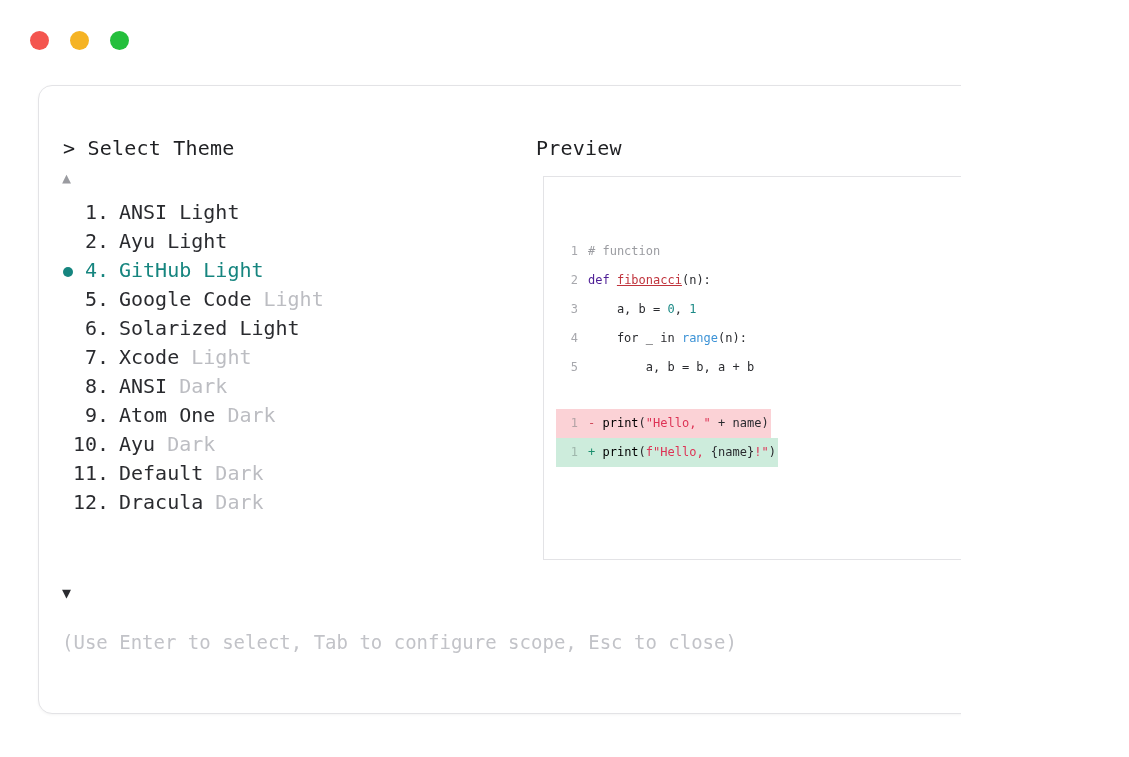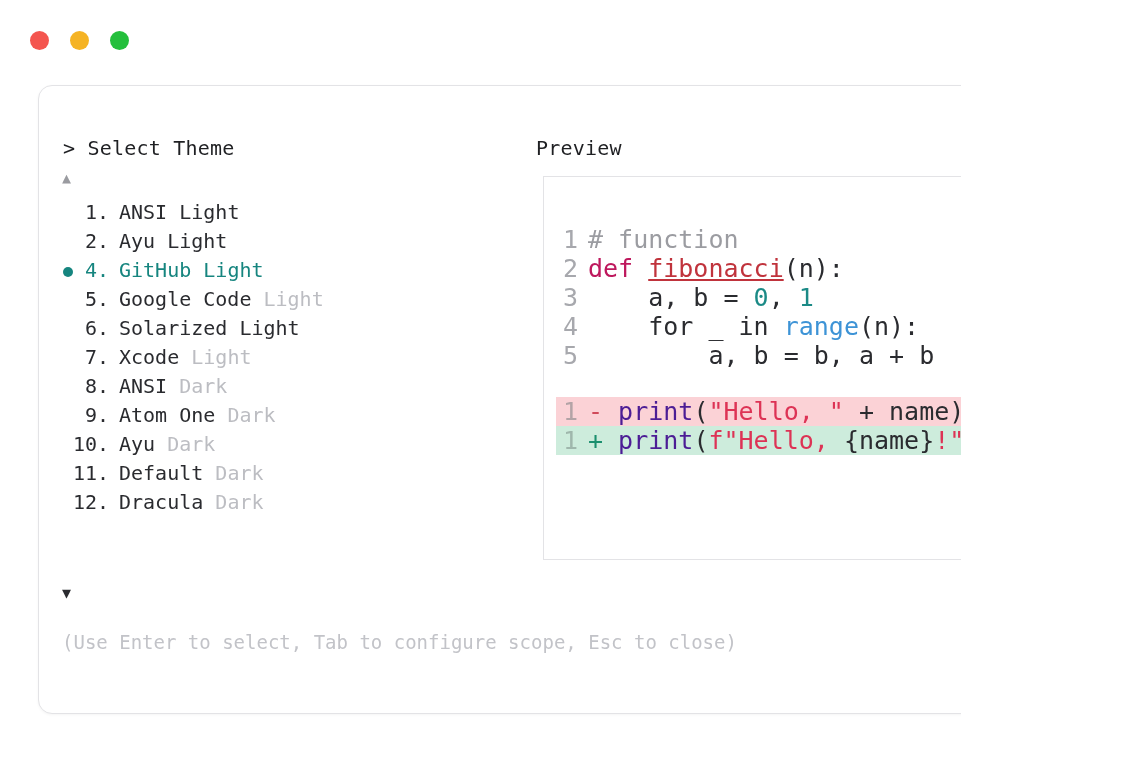--- a/index.html
+++ b/index.html
@@ -100,23 +100,23 @@
   
   .preview-box {
     position: absolute;
     left: 504px; top: 90px;
     width: 521px; height: 384px;
     border: 1.5px solid #e3e3e6;
     background: #ffffff;
   }
   .code {
     position: absolute;
-    left: 12px; top: 48px;
+    left: 12px; top: 60px;
     right: 2px;
-    font-size: 25px;
+    font-size: 12px;
   }
   .code-line {
     height: 29px;
     line-height: 29px;
     white-space: pre;
     color: #2a2b2f;
   }
   .gutter {
     display: inline-block;
     width: 22px;
@@ -137,27 +137,27 @@
   }
   .diff-line.removed { background: #fbd2d6; }
   .diff-line.added   { background: #cdecdc; }
   .diff-line .gutter { color: #b3a3a6; }
   .diff-line.added .gutter { color: #9fb7ac; }
   .sign-minus { color: #d04a5a; }
   .sign-plus  { color: #1b8f6e; }
 
   
   .tok-comment { color: #9b9ca1; }
-  .tok-keyword { color: #be185d; }
+  .tok-keyword { color: #4c1d95; }
   .tok-func    { color: #c0333c; text-decoration: underline; }
   .tok-builtin { color: #3d93d6; }
   .tok-num     { color: #1b8a86; }
   .tok-string  { color: #dd3355; }
   .tok-plain   { color: #2a2b2f; }
-  .tok-call    { color: #4c1d95; text-align: right; }
+  .tok-call    { color: #000000; text-align: right; }
 
   
   .hint {
     position: absolute;
     left: 23px; top: 545px;
     font-size: 19px;
     color: #c2c3c8;
     white-space: pre;
   }
 </style>

